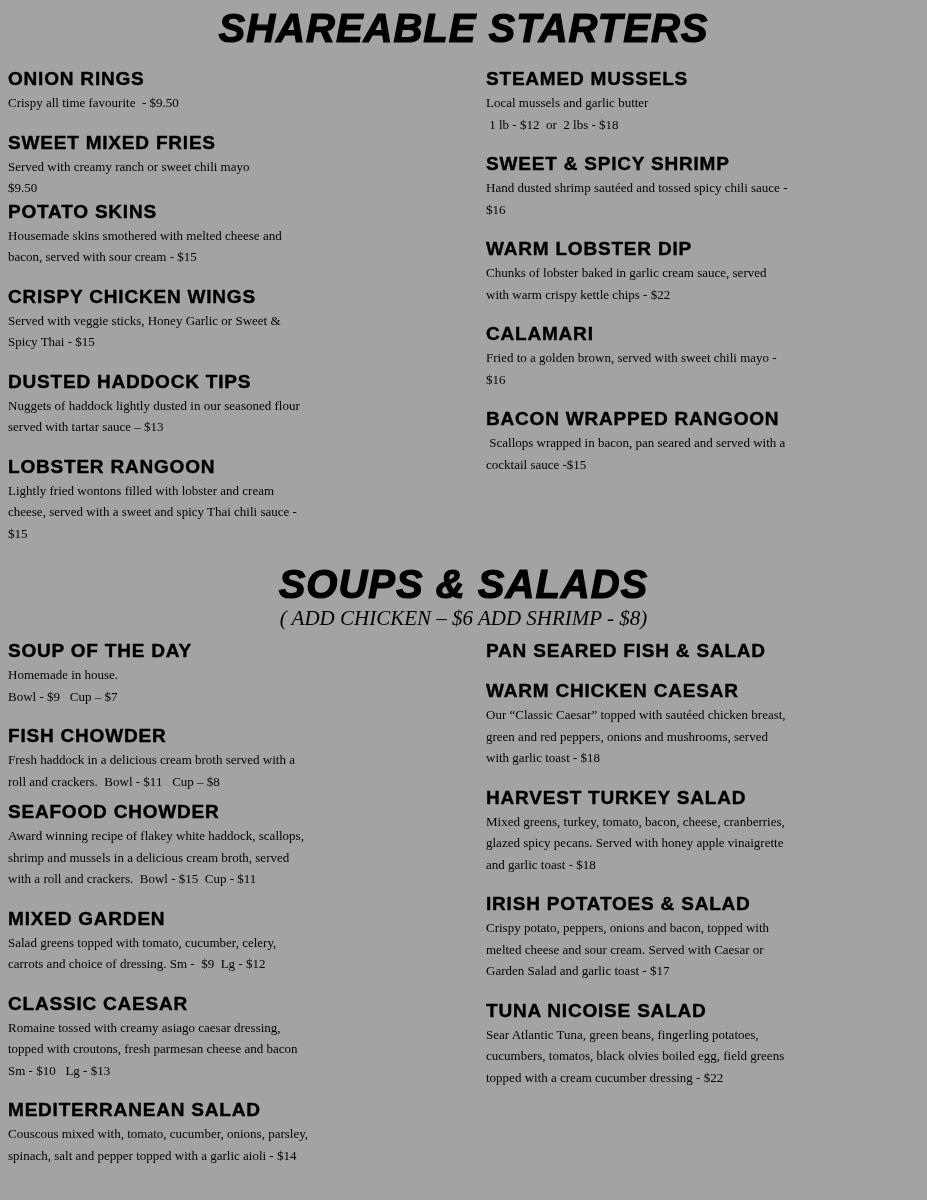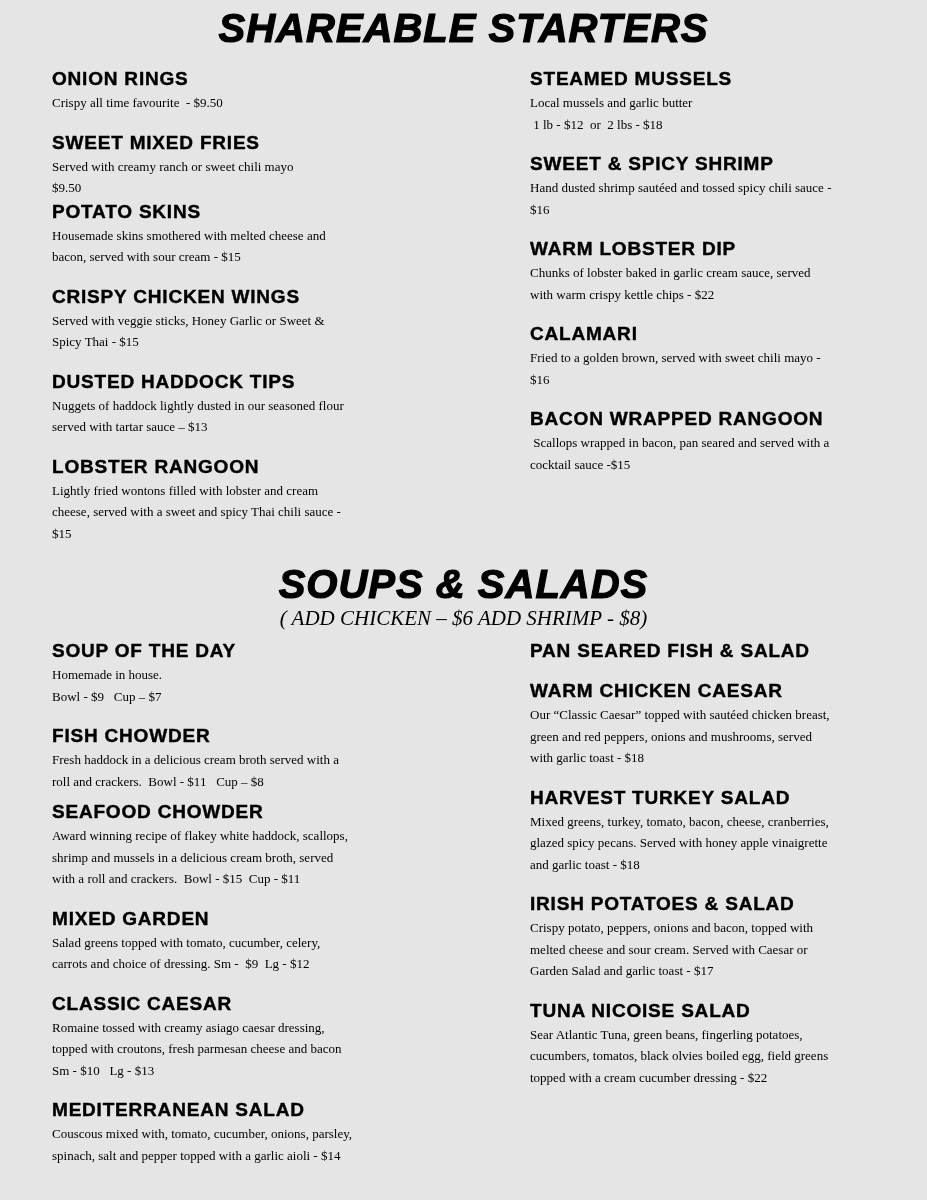--- a/index.html
+++ b/index.html
@@ -1,38 +1,37 @@
 <!DOCTYPE html>
 <html><head>
 <meta charset="utf-8">
 <style>
   html,body { margin:0; padding:0; background:#ffffff; }
   .page {
-    position:relative; width:927px; height:1200px; background:#e5e5e5;
+    position:relative; width:927px; height:1200px; background:#a3a3a3;
     color:#000; overflow:hidden;
     font-family:"Liberation Serif", serif;
   }
   .section-head { text-align:center; }
   .section-head.first { padding-top:6px; margin-bottom:18px; }
   .section-head.second { margin-bottom:10px; }
   .big-title {
     font-family:"Liberation Sans", sans-serif;
     font-weight:bold; font-style:italic;
     font-size:40px; line-height:44px; margin:0;
     letter-spacing:1px;
     -webkit-text-stroke:1.2px #000;
   }
   .sub-title {
     font-family:"Liberation Serif", serif;
     font-style:italic; font-size:21px; line-height:24px; margin:0;
   }
   .columns {
     display:grid; grid-template-columns:478px 1fr;
     padding-left:8px;
-    margin-left:44px;
   }
   .col { min-width:0; }
   .item { margin-bottom:18px; }
   .item.tight { margin-bottom:2px; }
   .item.semi { margin-bottom:9px; }
   .item-name {
     font-family:"Liberation Sans", sans-serif;
     font-weight:bold; font-size:19px; line-height:22px;
     letter-spacing:0.8px; margin:0 0 2px 0;
     -webkit-text-stroke:0.4px #000;

